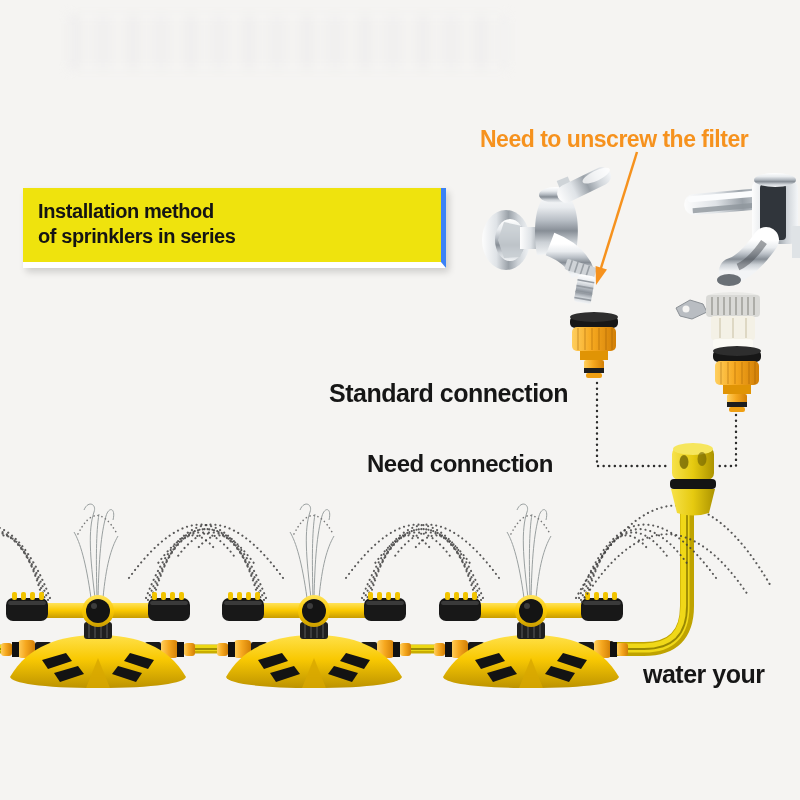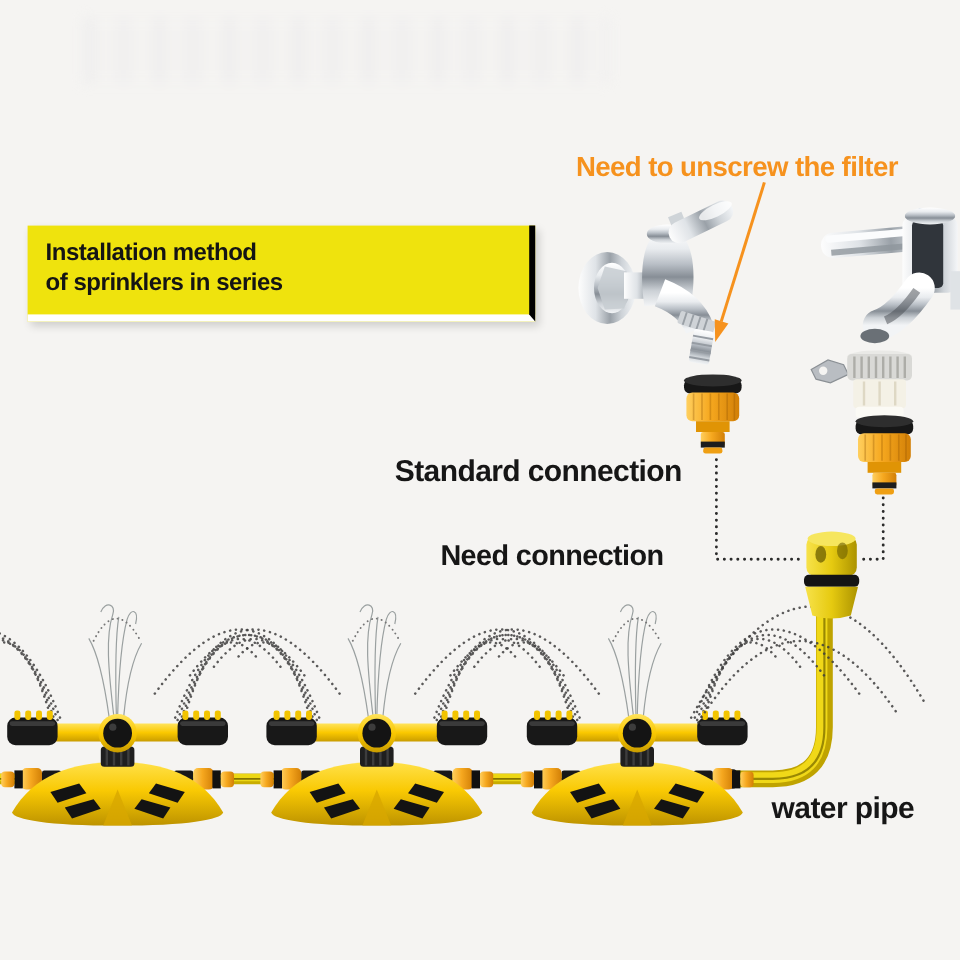--- a/index.html
+++ b/index.html
@@ -12,21 +12,21 @@
   #watermark{
     left:68px;top:14px;width:440px;height:56px;
     background:repeating-linear-gradient(90deg,#ecebec 0 14px,#f5f4f2 14px 26px,#eeedee 26px 44px,#f5f4f2 44px 58px);
     filter:blur(5px);opacity:.55;
   }
   #scene{left:0;top:0;}
   #info-panel{
     left:23px;top:188px;width:423px;box-sizing:border-box;
     background:#efe30d;
     padding:11px 12px 13px 15px;
-    border-right:5px solid #000000;border-bottom:6px solid #ffffff;
+    border-right:5px solid #3b82f6;border-bottom:6px solid #ffffff;
     box-shadow:3px 4px 7px rgba(0,0,0,.16);
   }
   #panel-heading{
     font-size:20px;font-weight:bold;color:#141414;line-height:25px;
     letter-spacing:-0.4px;white-space:pre-line;
   }
   #panel-body{
     margin-top:9px;font-size:14.5px;font-weight:bold;color:#1c1c1c;
     line-height:22px;letter-spacing:-0.3px;white-space:pre-line;
   }
@@ -282,13 +282,13 @@
   <div id="panel-heading">Installation method
 of sprinklers in series</div>
 </div>
 
 <div id="filter-note" class="abs callout">Need to unscrew the filter</div>
 
 <div id="standard-connection-label" class="abs callout">Standard connection</div>
 
 <div id="water-connection-label" class="abs callout">Need connection</div>
 
-<div id="water-pipe-label" class="abs callout">water pipe</div>
+<div id="water-pipe-label" class="abs callout">water your</div>
 
 </body></html>

